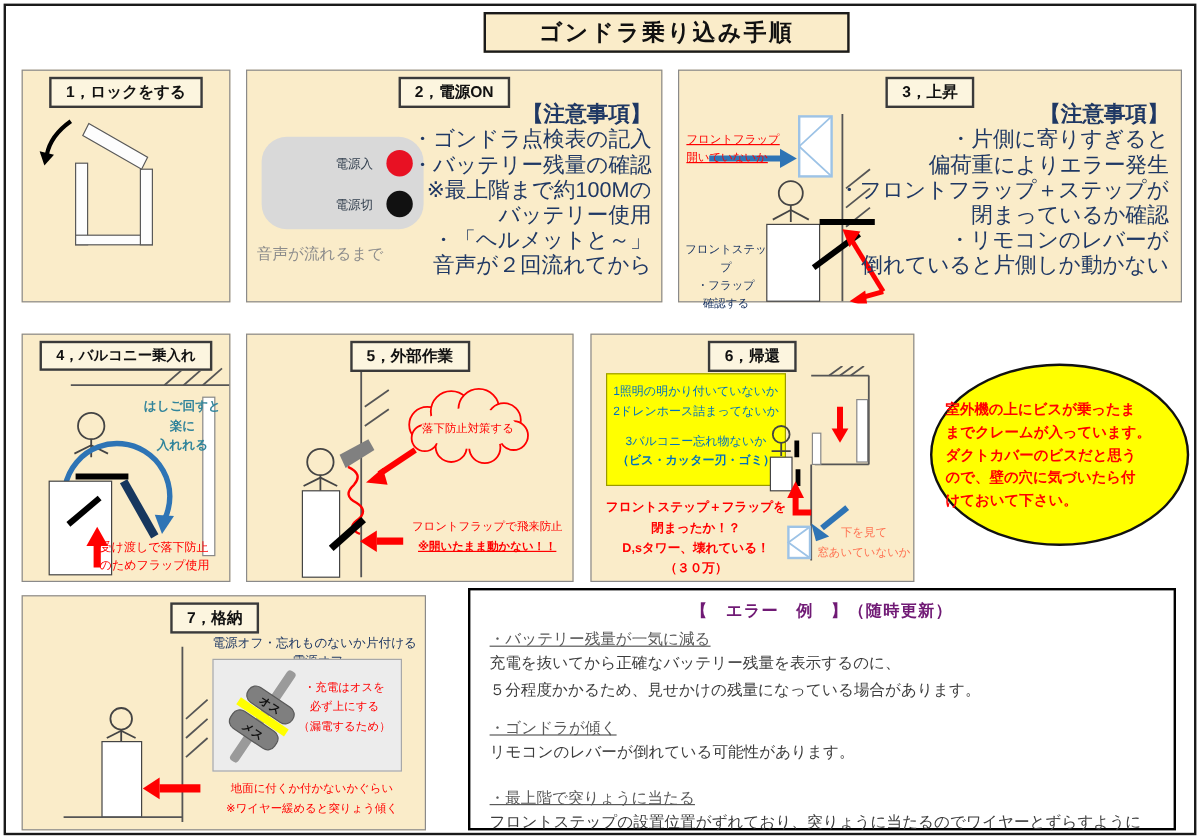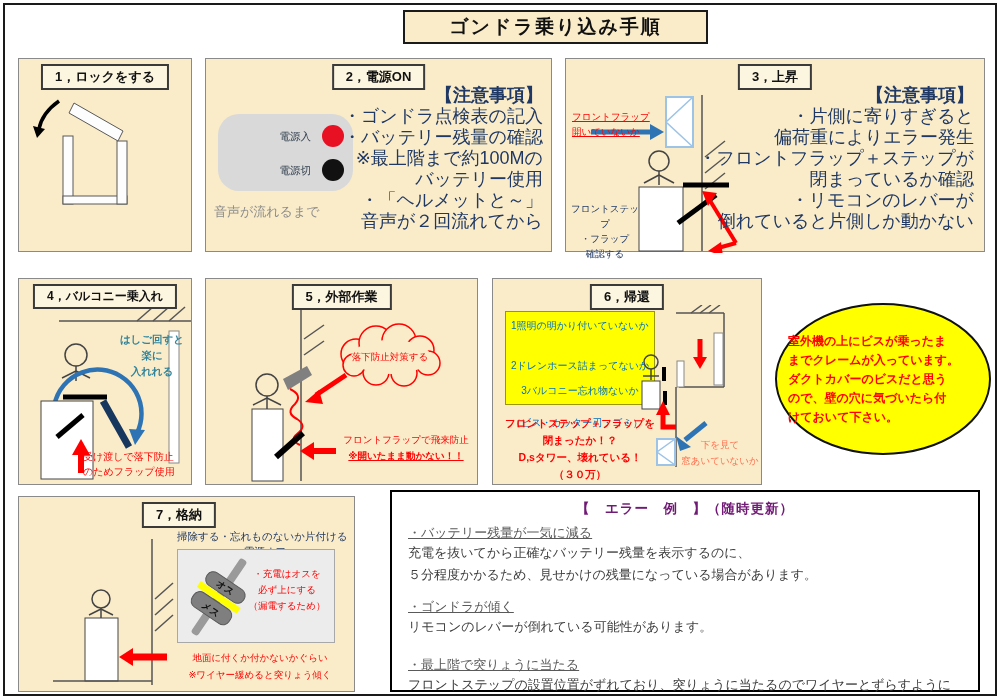--- a/index.html
+++ b/index.html
@@ -226,23 +226,23 @@
     <div class="txt red ct nowrap" style="left:130px;top:153px;width:140px;font-size:9.5px;line-height:16px;">
       <div>フロントフラップで飛来防止</div>
       <div class="ul" style="font-weight:bold;">※開いたまま動かない！！</div>
     </div>
   </div>
 
   <div class="panel" style="left:492px;top:278px;width:270px;height:207px;">
     <div class="phead">6，帰還</div>
     <div class="checklist">
       <div>1照明の明かり付いていないか</div>
-      <div style="margin-top:26px;">2ドレンホース詰まってないか</div>
+      <div style="margin-top:3px;">2ドレンホース詰まってないか</div>
       <div style="margin-top:11px;text-align:center;">3バルコニー忘れ物ないか</div>
-      <div style="margin-top:18px;">（ビス・カッター刃・ゴミ）</div>
+      <div style="margin-top:2px;text-align:center;font-weight:bold;">（ビス・カッター刃・ゴミ）</div>
     </div>
     <svg style="left:0;top:26px;" width="270" height="181">
       <g stroke="#555" stroke-width="1.5">
         <line x1="183" y1="8" x2="231" y2="8"></line>
           <line x1="231" y1="8" x2="231" y2="82"></line>
           <line x1="186" y1="82" x2="231" y2="82"></line>
         <line x1="198" y1="8" x2="209" y2="0"></line>
           <line x1="207" y1="8" x2="218" y2="0"></line>
           <line x1="216" y1="8" x2="227" y2="0"></line>
       </g>
@@ -292,21 +292,21 @@
       <div>までクレームが入っています。</div>
       <div>ダクトカバーのビスだと思う</div>
       <div>ので、壁の穴に気づいたら付</div>
       <div>けておいて下さい。</div>
     </div>
   </div>
 
   <div class="panel" style="left:18px;top:496px;width:337px;height:196px;">
     <div class="phead" style="left:160px;">7，格納</div>
     <div class="txt navy" style="left:158px;top:32px;width:176px;font-size:10.5px;line-height:15px;">
-      <div class="nowrap">掃除する・忘れものないか片付ける</div>
+      <div class="nowrap">電源オフ・忘れものないか片付ける</div>
       <div class="ct">電源オフ</div>
     </div>
     <svg style="left:0;top:28px;" width="337" height="168">
       <line x1="133" y1="14" x2="133" y2="160" stroke="#555" stroke-width="1.5"></line>
       <g stroke="#555" stroke-width="1.5">
         <line x1="136" y1="74" x2="154" y2="58"></line>
           <line x1="136" y1="90" x2="154" y2="74"></line>
           <line x1="136" y1="106" x2="154" y2="90"></line>
       </g>
       <g stroke="#444" fill="none" stroke-width="1.5">

